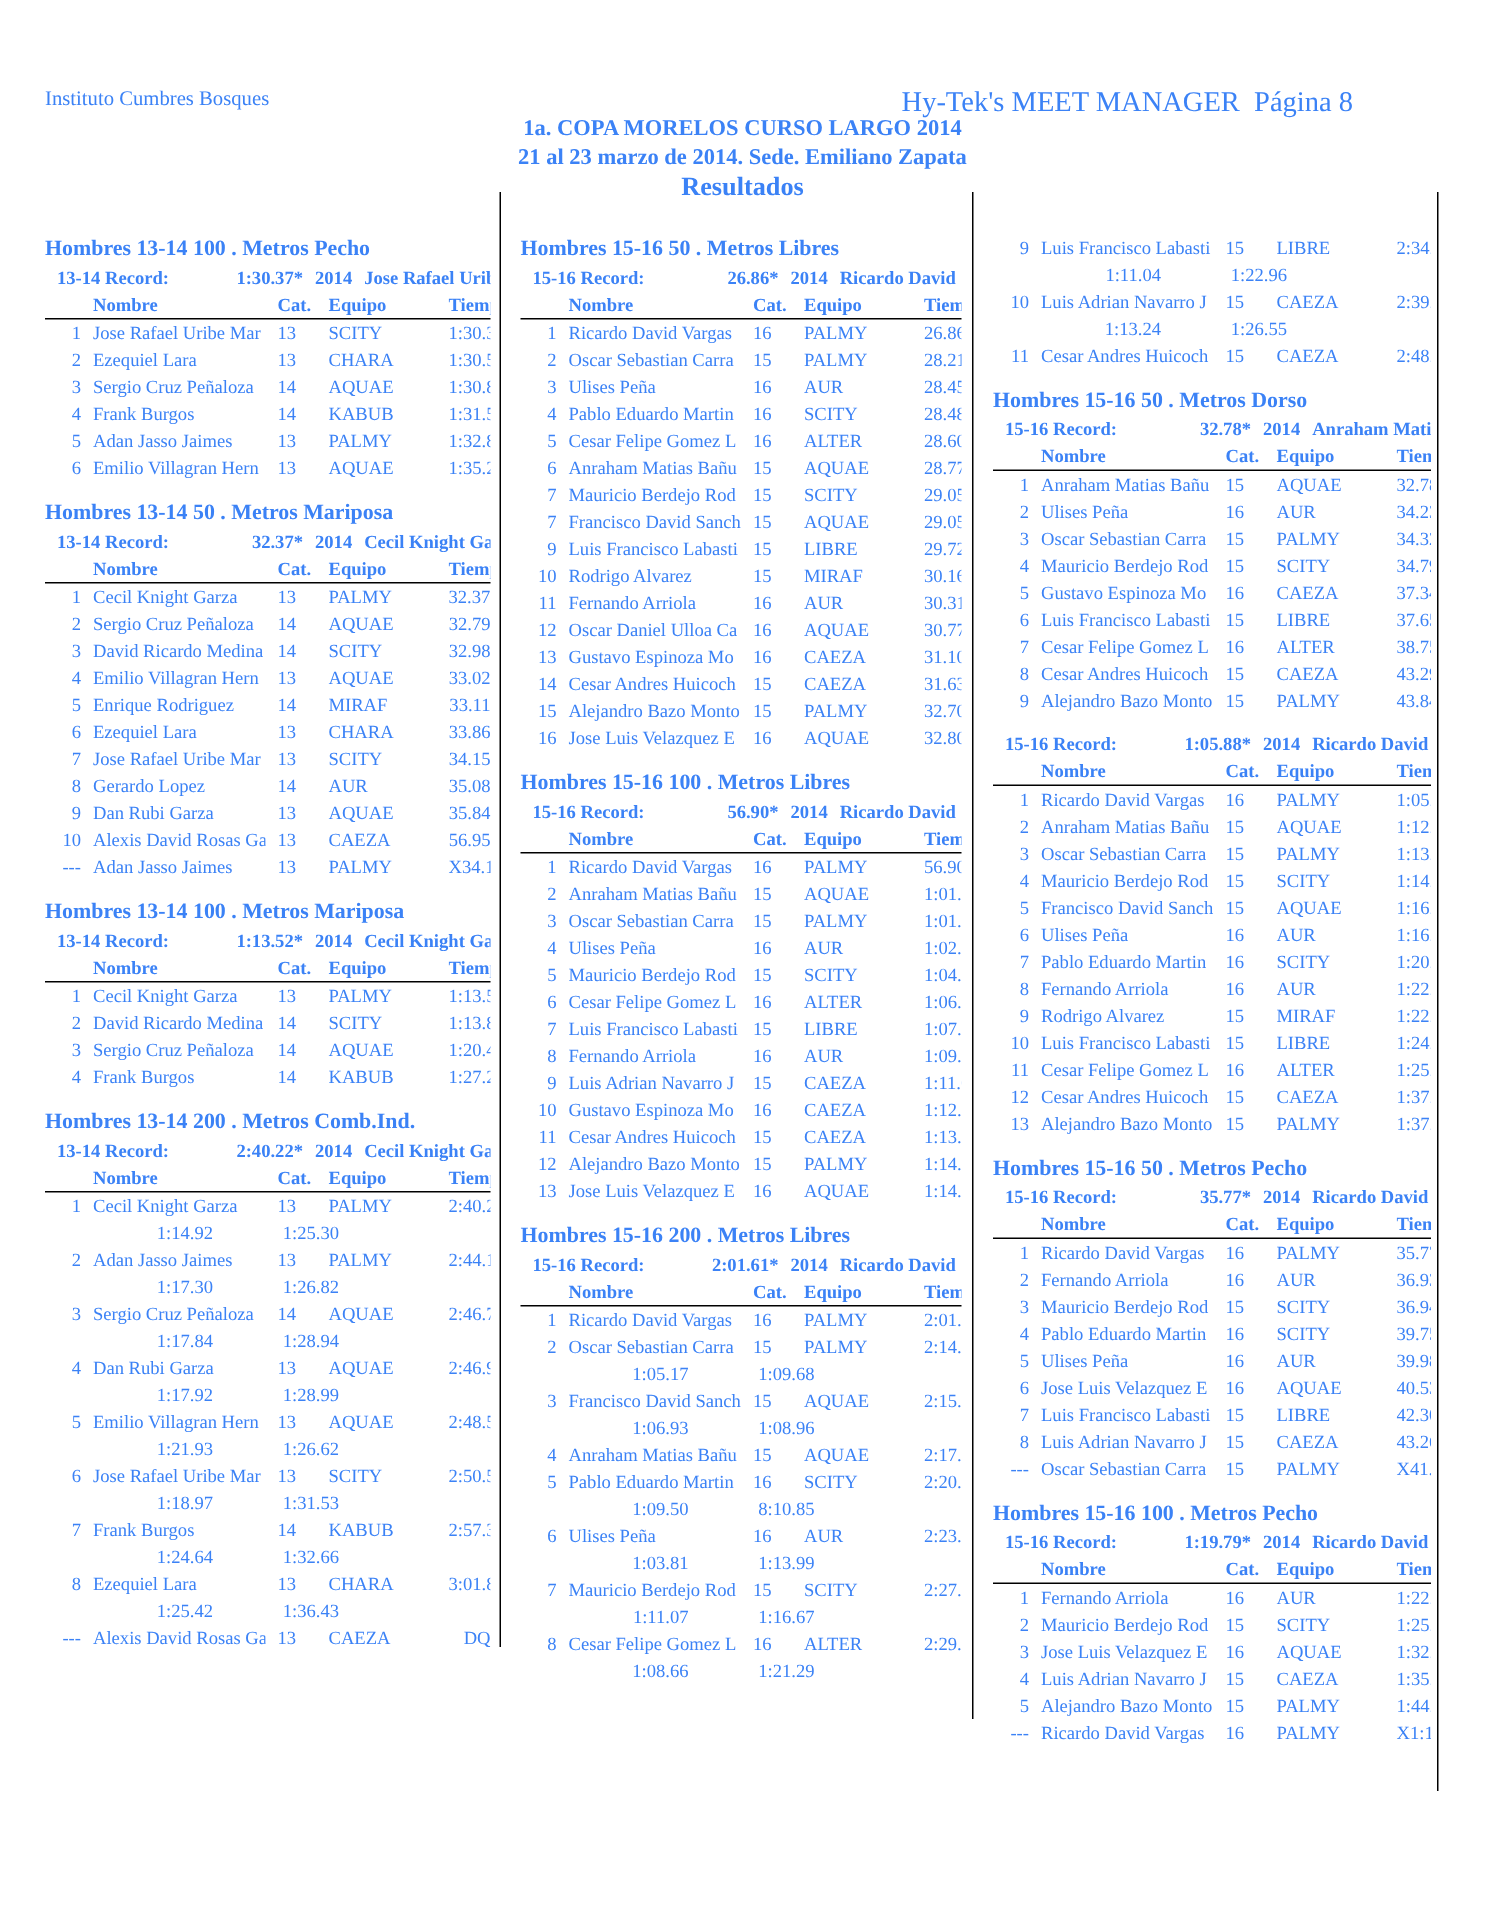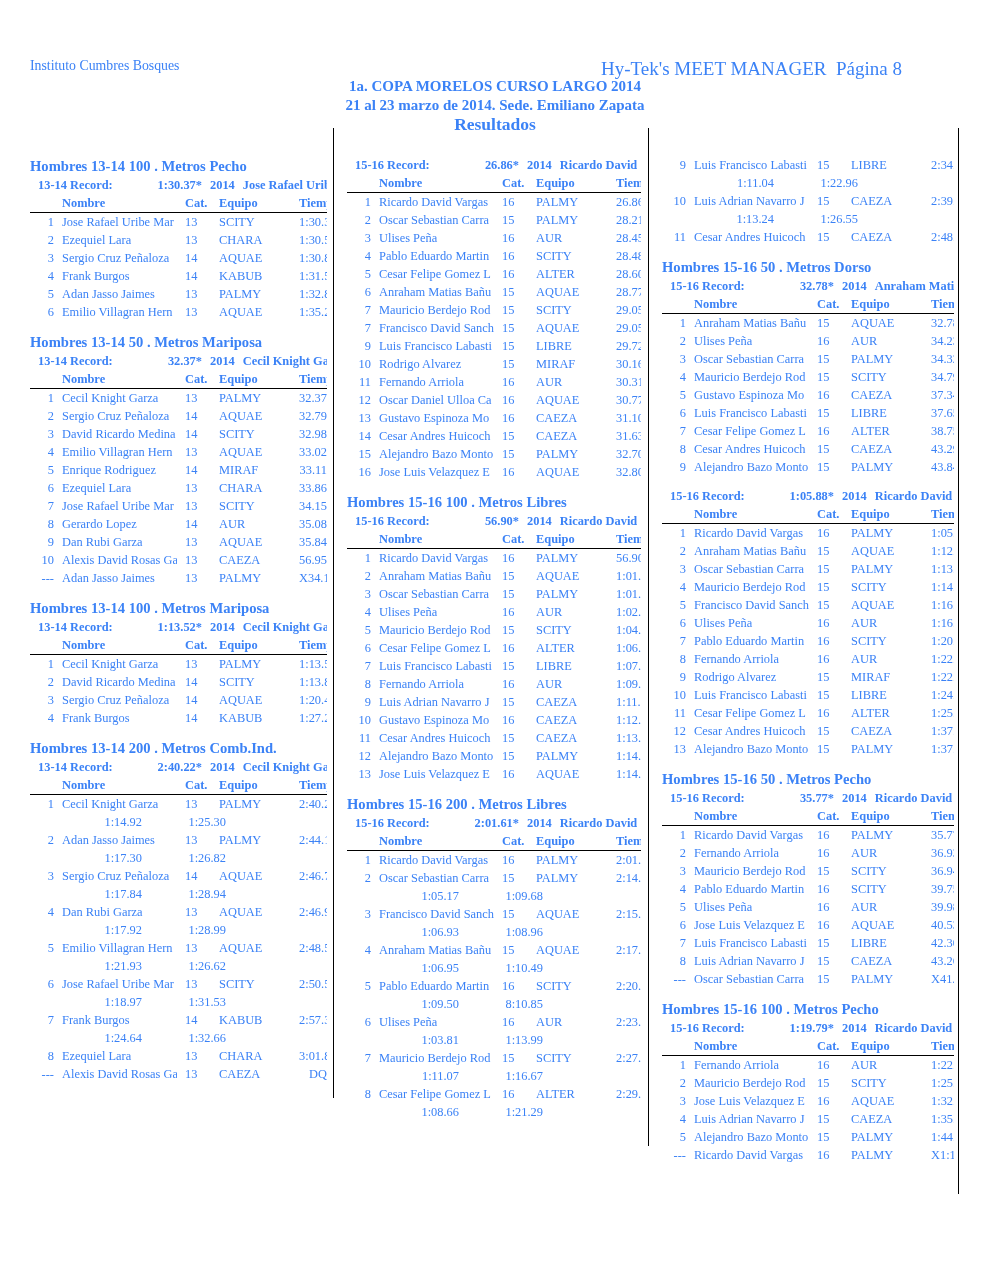--- a/index.html
+++ b/index.html
@@ -317,31 +317,33 @@
           <span class="c-time">2:57.30</span>
         </div>
         <div class="splits-row"><span class="split">1:24.64</span><span class="split">1:32.66</span></div>
         <div class="grid-row data-row">
           <span class="c-place">8</span>
           <span class="c-name">Ezequiel Lara</span>
           <span class="c-cat">13</span>
           <span class="c-team">CHARA</span>
           <span class="c-time">3:01.85</span>
         </div>
+        <div class="splits-row"><span class="split">1:25.42</span><span class="split">1:36.43</span></div>
         <div class="grid-row data-row">
           <span class="c-place">---</span>
           <span class="c-name">Alexis David Rosas Ga</span>
           <span class="c-cat">13</span>
           <span class="c-team">CAEZA</span>
           <span class="c-time">DQ</span>
         </div>
       </div>
     </div>
   <div class="col" id="col1">
       <div class="section">
+        <div class="sec-title">Hombres 15-16 50 . Metros Libres</div>
         <div class="record-line">
           <span class="rec-label">15-16 Record:</span>
           <span class="rec-time">26.86*</span>
           <span class="rec-year">2014</span>
           <span class="rec-holder">Ricardo David</span>
         </div>
         <div class="grid-row hdr-row">
           <span class="c-place"></span>
           <span class="c-name">Nombre</span>
           <span class="c-cat">Cat.</span>
@@ -606,21 +608,20 @@
           <span class="c-time">2:15.89</span>
         </div>
         <div class="splits-row"><span class="split">1:06.93</span><span class="split">1:08.96</span></div>
         <div class="grid-row data-row">
           <span class="c-place">4</span>
           <span class="c-name">Anraham Matias Bañu</span>
           <span class="c-cat">15</span>
           <span class="c-team">AQUAE</span>
           <span class="c-time">2:17.44</span>
         </div>
-        <div class="splits-row"><span class="split">1:06.95</span><span class="split">1:10.49</span></div>
         <div class="grid-row data-row">
           <span class="c-place">5</span>
           <span class="c-name">Pablo Eduardo Martin</span>
           <span class="c-cat">16</span>
           <span class="c-team">SCITY</span>
           <span class="c-time">2:20.35</span>
         </div>
         <div class="splits-row"><span class="split">1:09.50</span><span class="split">8:10.85</span></div>
         <div class="grid-row data-row">
           <span class="c-place">6</span>

